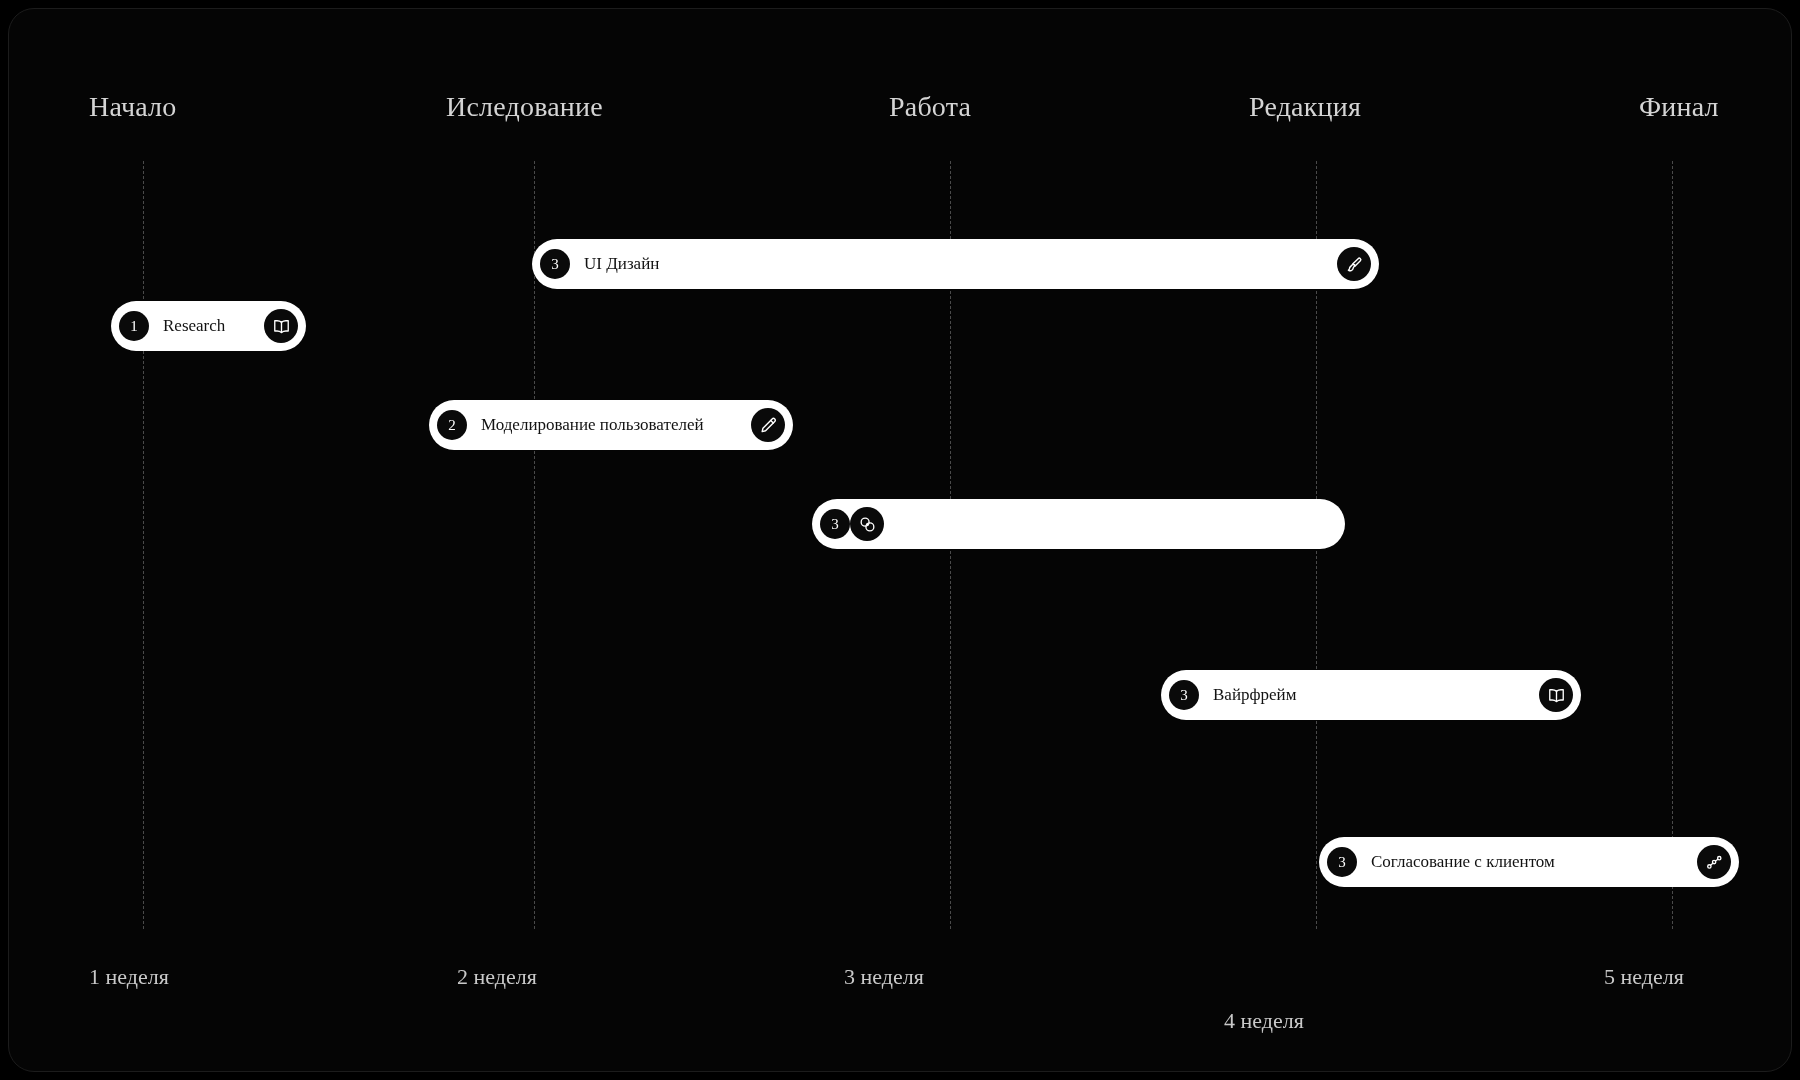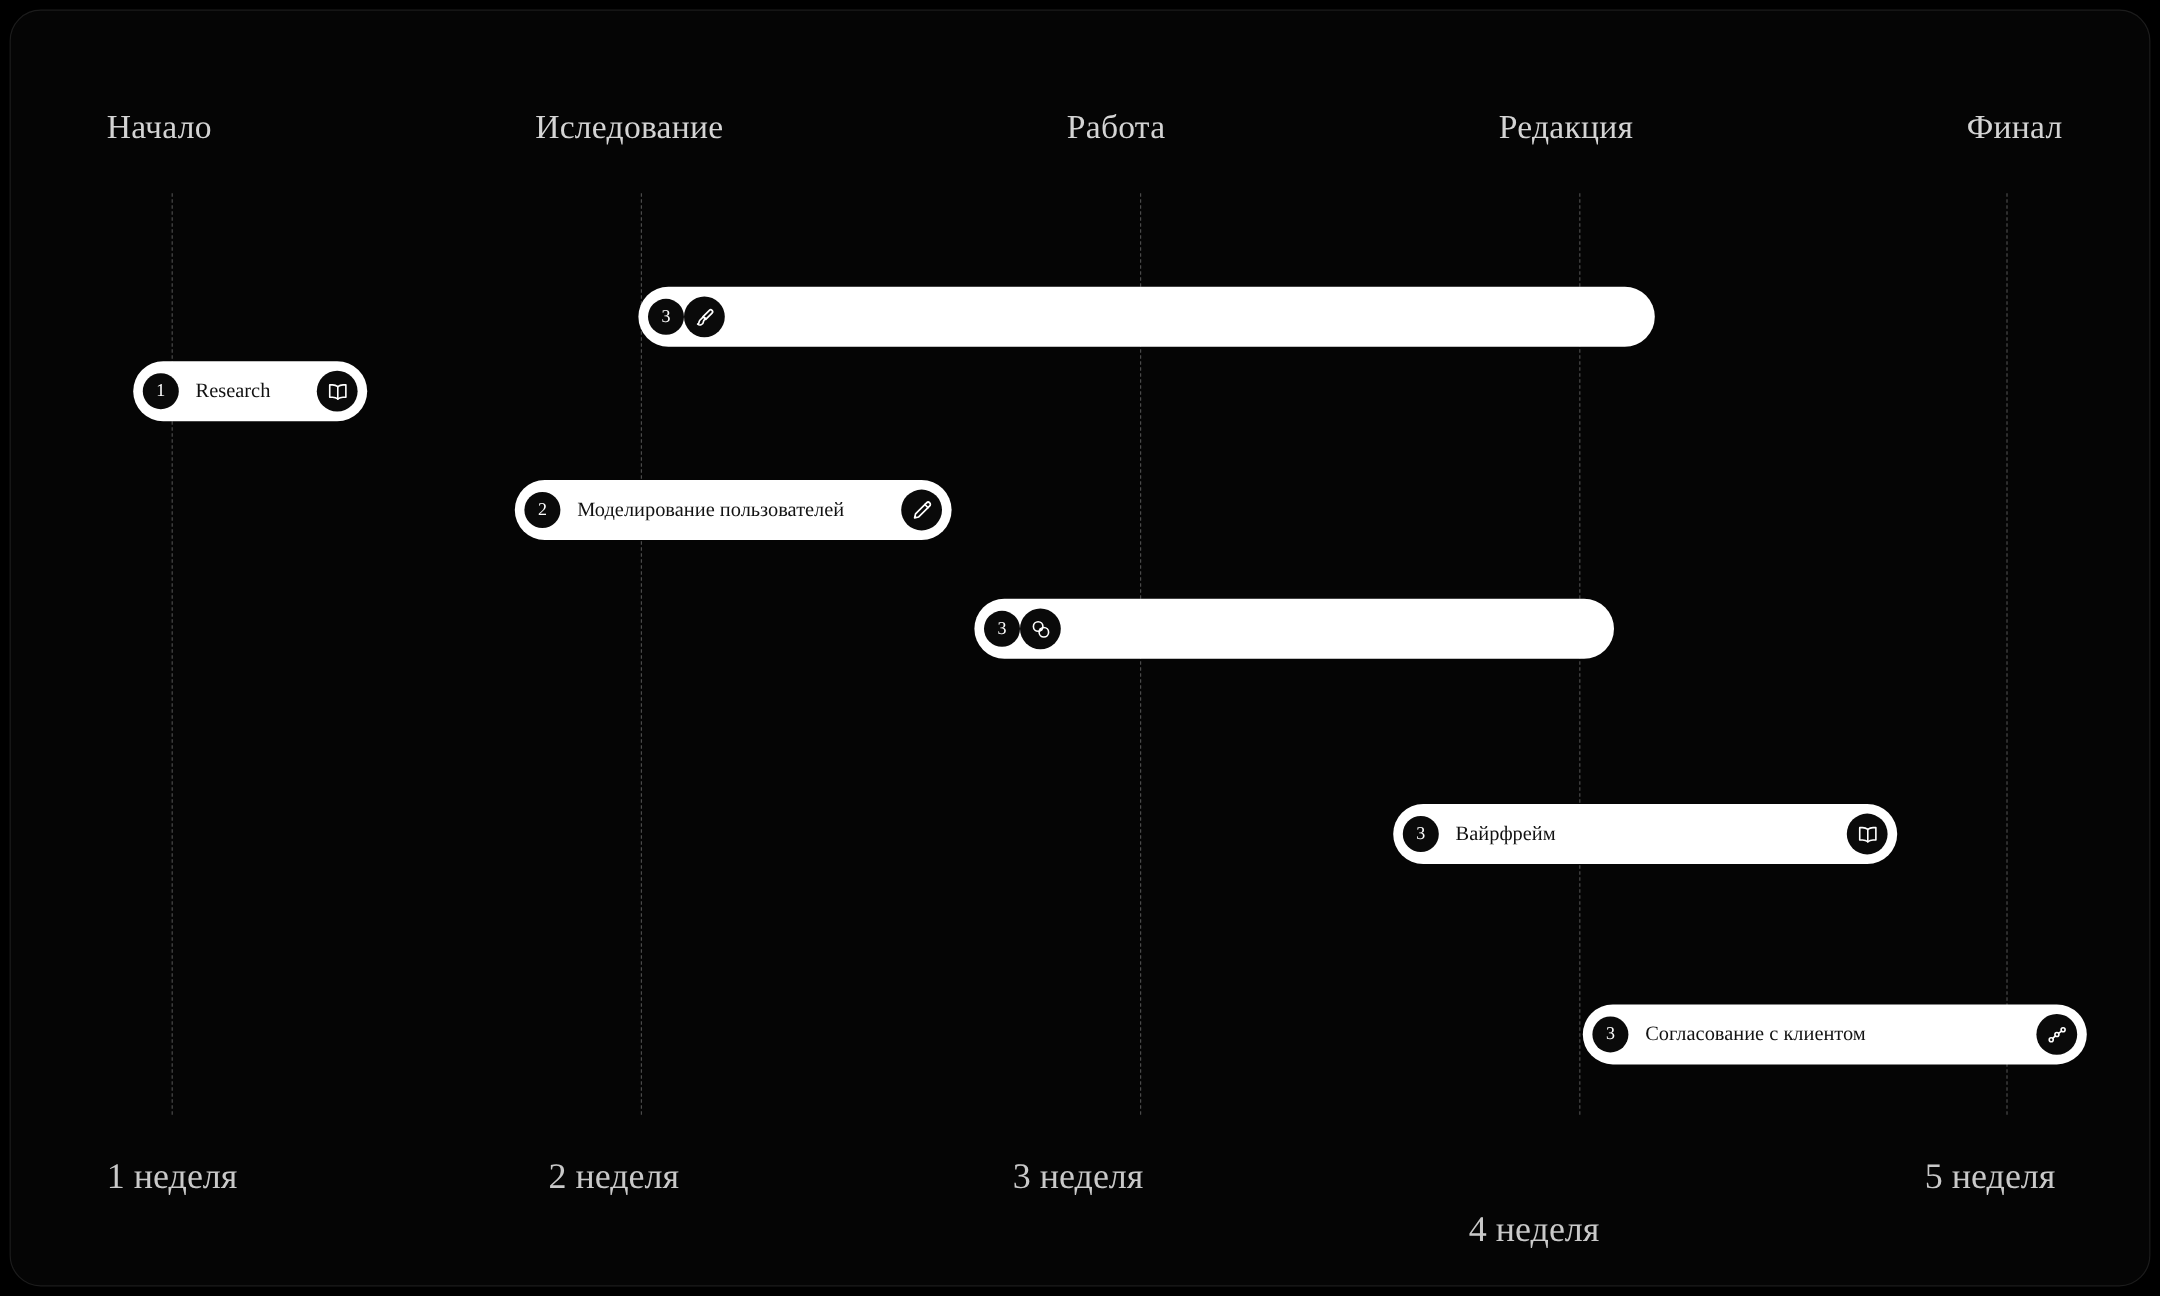--- a/index.html
+++ b/index.html
@@ -37,21 +37,21 @@
     top: 152px;
     width: 0;
     height: 768px;
     border-left: 1.6px dashed #4a4a4a;
   }
 
   
   .weeklabel {
     position: absolute;
     color: #c9c9c9;
-    font-size: 30px;
+    font-size: 22px;
     font-weight: 400;
     white-space: nowrap;
     top: 955px;
   }
 
   
   .taskbar {
     position: absolute;
     height: 50px;
     background: #ffffff;
@@ -107,20 +107,21 @@
   <div id="gridlines-layer">
       <div class="gridline" style="left: 134px;"></div>
       <div class="gridline" style="left: 525px;"></div>
       <div class="gridline" style="left: 941px;"></div>
       <div class="gridline" style="left: 1307px;"></div>
       <div class="gridline" style="left: 1663px;"></div>
     </div>
   <div id="tasks-layer">
       <div class="taskbar" style="left: 523px; top: 230px; width: 847px;">
         <div class="badge">3</div>
+        <div class="tasklabel">UI Дизайн</div>
         <div class="taskicon">
           <svg width="19" height="19" viewBox="0 0 24 24" fill="none" stroke="#fff" stroke-width="1.8" stroke-linecap="round" stroke-linejoin="round">
             <path d="M19.4 4.6a2 2 0 0 0-2.8 0L10 11.2l2.8 2.8 6.6-6.6a2 2 0 0 0 0-2.8z"></path>
             <path d="M10.2 11.4 6.6 15a3.2 3.2 0 0 0-.9 2.1c0 .9-.5 1.6-1.4 2 1 .8 2.4 1.1 3.6.7 1.4-.5 2.3-1.6 2.4-3 .1-.9.4-1.5 1-2.1l1.5-1.5z"></path>
           </svg>
         </div>
       </div>
       <div class="taskbar" style="left: 102px; top: 292px; width: 195px;">
         <div class="badge">1</div>
         <div class="tasklabel">Research</div>

